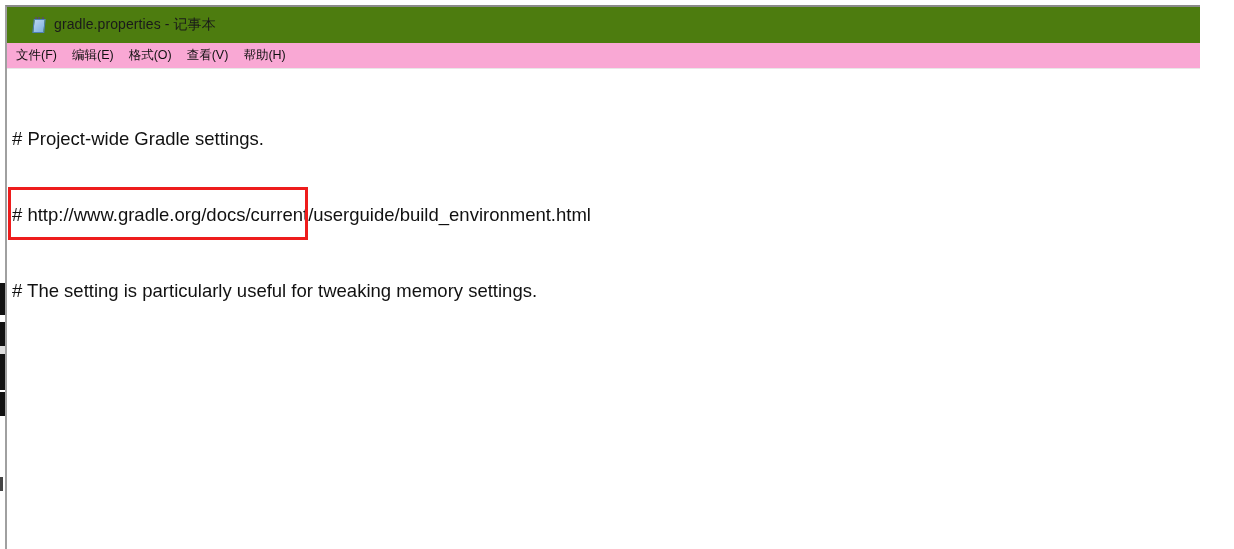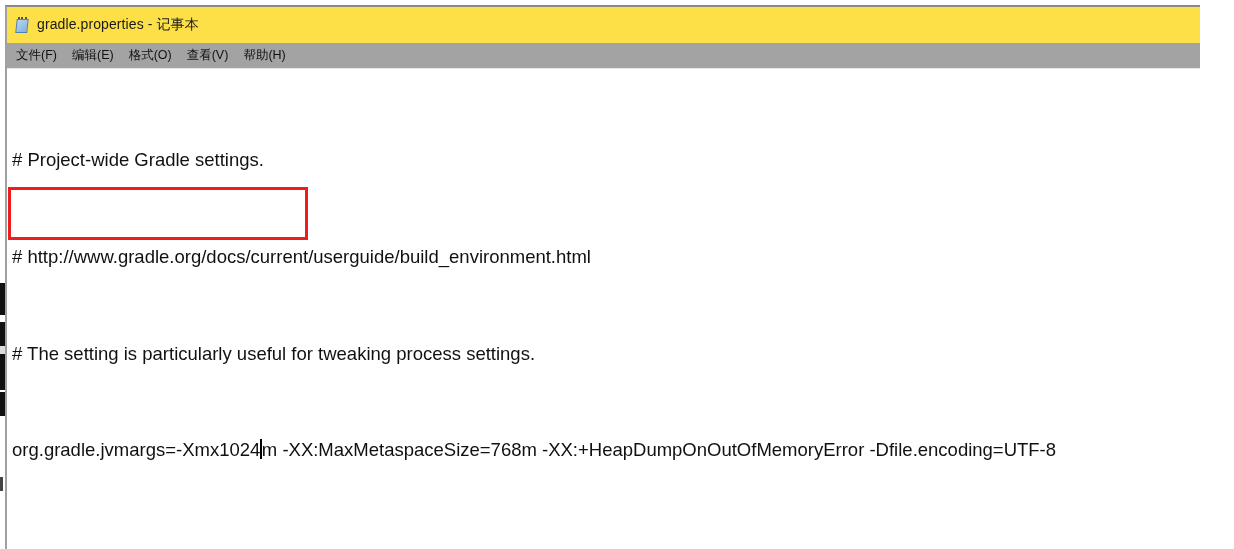--- a/index.html
+++ b/index.html
@@ -7,52 +7,52 @@
     body { position: relative; font-family: "Liberation Sans", "DejaVu Sans", sans-serif; color: #000; }
 
     .window {
       position: absolute; left: 5px; top: 5px; width: 1195px; height: 560px;
       background: #ffffff;
       border-left: 2px solid #a0a0a0;
       border-top: 2px solid #8a8a8a;
     }
     .titlebar {
       position: absolute; left: 0; top: 0; right: 0; height: 36px;
-      display: flex; align-items: center; padding-left: 8px;
-      background: #fde047;
+      display: flex; align-items: center; padding-left: 25px;
+      background: #4d7c0f;
       text-align: center;
     }
     .app-icon { width: 15px; height: 17px; position: relative; margin-right: 7px; }
     .app-icon .page {
       position: absolute; left: 1px; top: 2px; width: 12px; height: 14px;
       background: linear-gradient(135deg, #b9d6f2 0%, #7fb0e0 100%);
       border: 1px solid #4d7fb5; transform: skewX(-6deg);
     }
     .app-icon .rings {
       position: absolute; left: 3px; top: 0; width: 9px; height: 3px;
       border-top: 2px dotted #555;
     }
     .title-text { font-size: 14px; color: #1a1a1a; letter-spacing: 0.1px; }
 
     .menubar {
       position: absolute; left: 0; top: 36px; right: 0; height: 26px;
       display: flex; align-items: center; padding-left: 9px;
       border-bottom: 1px solid #e8e8e8;
-      background: #a3a3a3;
+      background: #f9a8d4;
     }
     .menu-item { font-size: 12.5px; color: #111; margin-right: 15px; cursor: default; padding: 2px 0; }
 
     .editor {
       position: absolute; left: 0; top: 63px; right: 0; bottom: 0;
       padding: 6px 0 0 5px;
       font-family: "Liberation Sans", "DejaVu Sans", sans-serif;
       font-size: 18.5px; line-height: 25.2px; color: #111;
       white-space: pre;
     }
-    .line { height: 25.2px; position: relative; margin-top: 21px; }
+    .line { height: 25.2px; position: relative; }
     .caret {
       display: inline-block; width: 1.5px; height: 20px; background: #000;
       vertical-align: -3px; margin: 0 0 0 0;
     }
 
     .highlight-box {
       position: absolute; left: 8px; top: 187px; width: 300px; height: 53px;
       border: 3px solid #ee1c1c; pointer-events: none;
     }
 
@@ -85,22 +85,21 @@
     <span class="menu-item">文件(F)</span>
     <span class="menu-item">编辑(E)</span>
     <span class="menu-item">格式(O)</span>
     <span class="menu-item">查看(V)</span>
     <span class="menu-item">帮助(H)</span>
   </div>
 
   <div class="editor">
     <div class="line"># Project-wide Gradle settings.</div>
     <div class="line"># http://www.gradle.org/docs/current/userguide/build_environment.html</div>
-    <div class="line"># The setting is particularly useful for tweaking process settings.</div>
-    <div class="line"><span>org.gradle.jvmargs=-Xmx1024</span><span class="caret"></span><span>m -XX:MaxMetaspaceSize=768m -XX:+HeapDumpOnOutOfMemoryError -Dfile.encoding=UTF-8</span></div>
+    <div class="line"># The setting is particularly useful for tweaking memory settings.</div>
     
     
     
     
     
     
     
     
     
     

